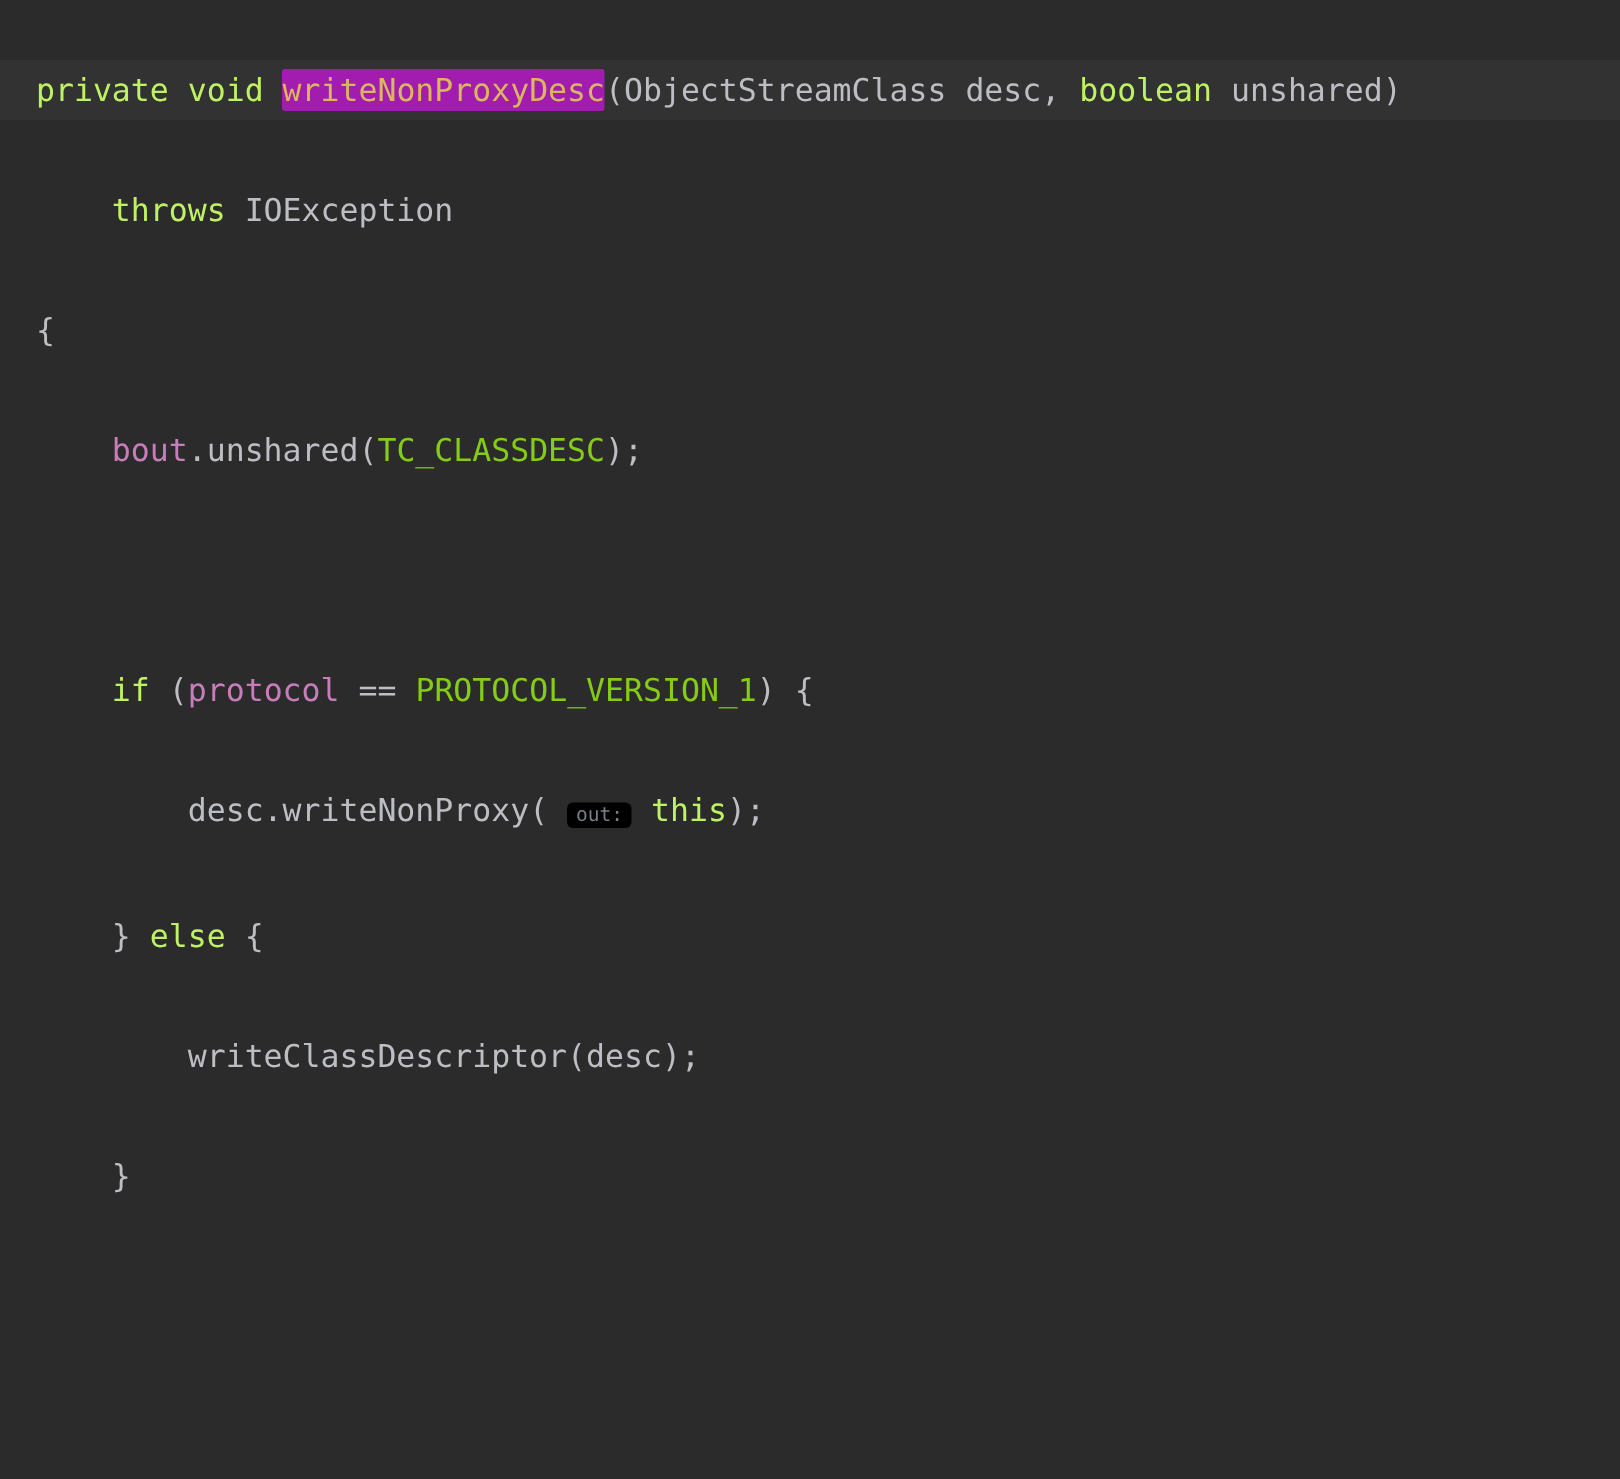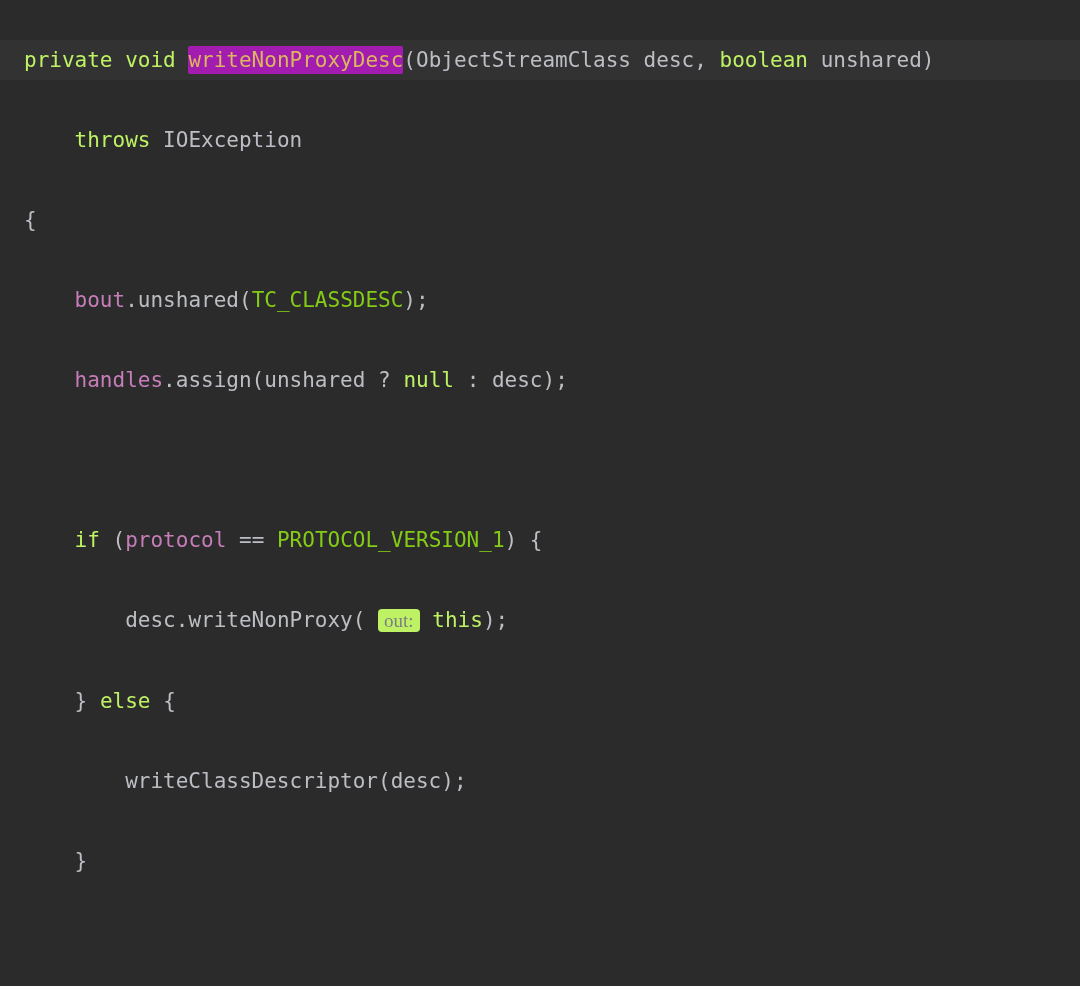--- a/index.html
+++ b/index.html
@@ -32,37 +32,35 @@
   .type { color: #bcbec4; margin-top: 35px; }        
   .param { color: #bcbec4; }
   .field { color: #c77dba; }       
   .method { color: #bcbec4; }
   .const-ital { color: #84cc16; } 
   .comment { color: #7a7e85; }
   .punct { color: #bcbec4; }
   .op { color: #bcbec4; }
   .hint {
     color: #7a7e85;
-    background: #bef264;
+    background: #000000;
     border-radius: 4px;
     padding: 1px 6px;
-    font-size: 19px;
-    font-family: Liberation Serif, serif;
+    font-size: 13px;
   }
   pre { margin:0; }
 </style>
 </head>
 <body>
 
 <div class="code-area">
 <pre><span class="line" style="background:#323232;"><span class="kw">private</span> <span class="kw">void</span> <span class="fn-decl hl-name-bg">writeNonProxyDesc</span><span class="punct">(</span><span class="type">ObjectStreamClass</span> <span class="param">desc</span><span class="punct">,</span> <span class="kw">boolean</span> <span class="param">unshared</span><span class="punct">)</span></span>
 <span class="line">    <span class="kw">throws</span> <span class="type">IOException</span></span>
 <span class="line"><span class="punct">{</span></span>
 <span class="line">    <span class="field">bout</span><span class="punct">.</span><span class="method">unshared</span><span class="punct">(</span><span class="const-ital">TC_CLASSDESC</span><span class="punct">)</span><span class="punct">;</span></span>
-<span class="line">    <span class="field">handles</span><span class="punct">.</span><span class="method">assign</span><span class="punct">(</span><span>unshared</span> <span class="op">?</span> <span class="kw">null</span> <span class="op">:</span> <span>desc</span><span class="punct">)</span><span class="punct">;</span></span>
 <span class="line"> </span>
 <span class="line">    <span class="kw">if</span> <span class="punct">(</span><span class="field">protocol</span> <span class="op">==</span> <span class="const-ital">PROTOCOL_VERSION_1</span><span class="punct">)</span> <span class="punct">{</span></span>
 <span class="line">        <span>desc</span><span class="punct">.</span><span class="method">writeNonProxy</span><span class="punct">(</span> <span class="hint">out:</span> <span class="kw">this</span><span class="punct">)</span><span class="punct">;</span></span>
 <span class="line">    <span class="punct">}</span> <span class="kw">else</span> <span class="punct">{</span></span>
 <span class="line">        <span class="method">writeClassDescriptor</span><span class="punct">(</span><span>desc</span><span class="punct">)</span><span class="punct">;</span></span>
 <span class="line">    <span class="punct">}</span></span>
 
 
 
 

